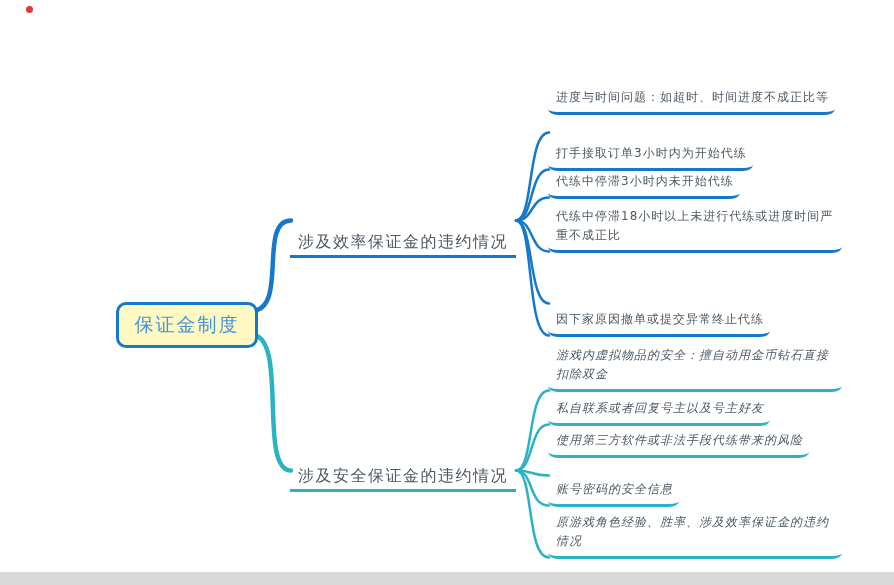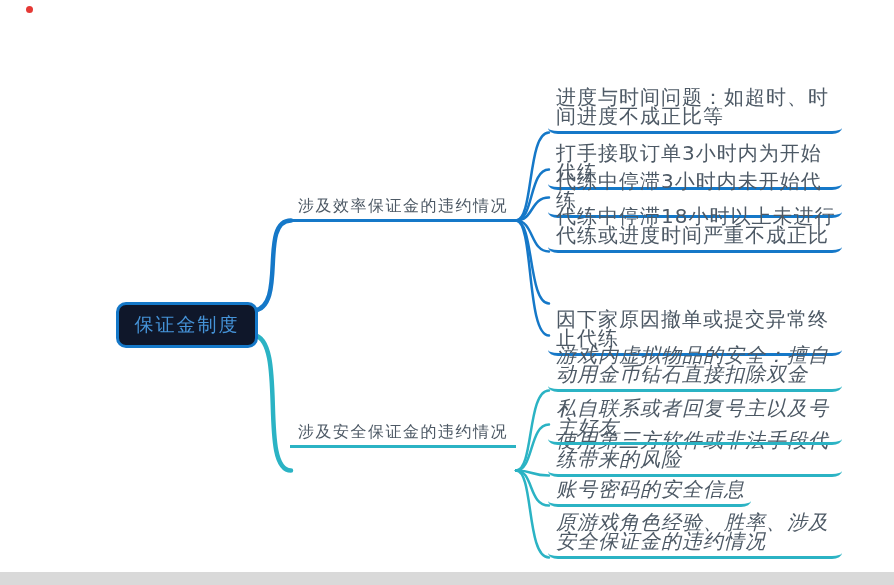--- a/index.html
+++ b/index.html
@@ -3,38 +3,38 @@
 <meta charset="utf-8">
 <style>
   html,body{margin:0;padding:0;background:#ffffff;}
   .canvas{
     position:relative;width:894px;height:585px;background:#ffffff;overflow:hidden;
     font-family:"DejaVu Sans","Liberation Sans",sans-serif;
   }
   .connectors{position:absolute;left:0;top:0;width:894px;height:585px;}
   .root-node{
     position:absolute;left:116px;top:302px;width:142px;height:46px;
-    border:3px solid #1578c8;border-radius:10px;background:#0f172a;
+    border:3px solid #1578c8;border-radius:10px;background:#fef9c3;
     display:flex;align-items:center;justify-content:center;box-sizing:border-box;
   }
   .root-node span{
     color:#4593d8;font-size:19px;letter-spacing:2px;font-weight:500;white-space:nowrap;
   }
   .branch-label{
     position:absolute;left:290px;width:226px;box-sizing:border-box;
     padding:0 0 4px 8px;border-bottom:3px solid;
     color:#4d5965;font-size:16px;letter-spacing:1.5px;line-height:19px;white-space:nowrap;
   }
-  .branch-label.blue{border-bottom-color:#1578c8;}
+  .branch-label.blue{border-bottom-color:#1578c8;margin-top:36px;}
   .branch-label.teal{border-bottom-color:#2bb3c4;}
   .leaf{
     position:absolute;left:548px;max-width:294px;box-sizing:border-box;
     padding:0 6px 5px 8px;border-bottom:3px solid;
     border-bottom-left-radius:10px 6px;border-bottom-right-radius:10px 6px;
-    color:#4d5965;font-size:20px;letter-spacing:1px;line-height:19px;
+    color:#4d5965;font-size:12px;letter-spacing:1px;line-height:19px;
     display:inline-block;
   }
   .leaf.blue{border-bottom-color:#1578c8;}
   .leaf.teal{border-bottom-color:#2bb3c4;font-style:italic;}
   .red-dot{
     position:absolute;left:26px;top:6px;width:7px;height:7px;border-radius:50%;
     background:#e53935;
   }
   .bottom-bar{
     position:absolute;left:0;top:572px;width:894px;height:13px;background:#d9d9d9;
@@ -66,29 +66,29 @@
   </svg>
 
   <span class="red-dot"></span>
 
   <div class="root-node">
     <span>保证金制度</span>
   </div>
 
   <div class="branch-label blue" style="top:196px">涉及效率保证金的违约情况</div>
 
-  <div class="branch-label teal" style="top:422px">涉及安全保证金的违约情况</div>
+  <div class="branch-label teal" style="top:466px">涉及安全保证金的违约情况</div>
 
   <div class="leaf blue" style="top:88px">进度与时间问题：如超时、时间进度不成正比等</div>
   <div class="leaf blue" style="top:144px">打手接取订单3小时内为开始代练</div>
   <div class="leaf blue" style="top:172px">代练中停滞3小时内未开始代练</div>
   <div class="leaf blue" style="top:207px">代练中停滞18小时以上未进行代练或进度时间严重不成正比</div>
   <div class="leaf blue" style="top:310px">因下家原因撤单或提交异常终止代练</div>
 
   <div class="leaf teal" style="top:346px">游戏内虚拟物品的安全：擅自动用金币钻石直接扣除双金</div>
   <div class="leaf teal" style="top:431px">使用第三方软件或非法手段代练带来的风险</div>
   <div class="leaf teal" style="top:399px">私自联系或者回复号主以及号主好友</div>
   <div class="leaf teal" style="top:480px">账号密码的安全信息</div>
-  <div class="leaf teal" style="top:513px">原游戏角色经验、胜率、涉及安全保证金的违约情况</div>
+  <div class="leaf teal" style="top:513px">原游戏角色经验、胜率、涉及效率保证金的违约情况</div>
 
   <div class="bottom-bar"></div>
 
 </div>
 
 </body></html>

